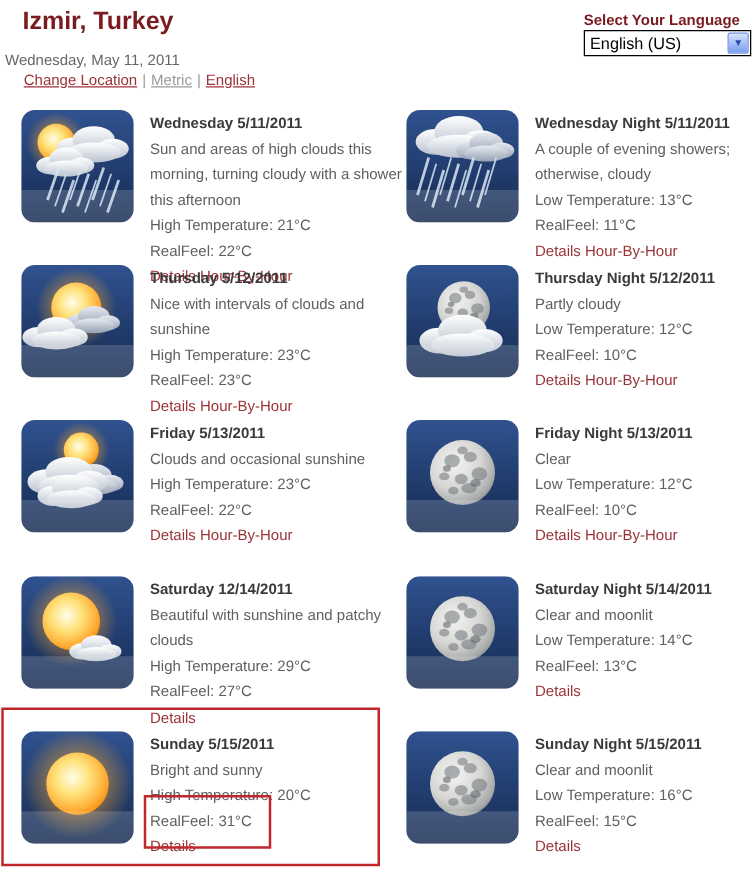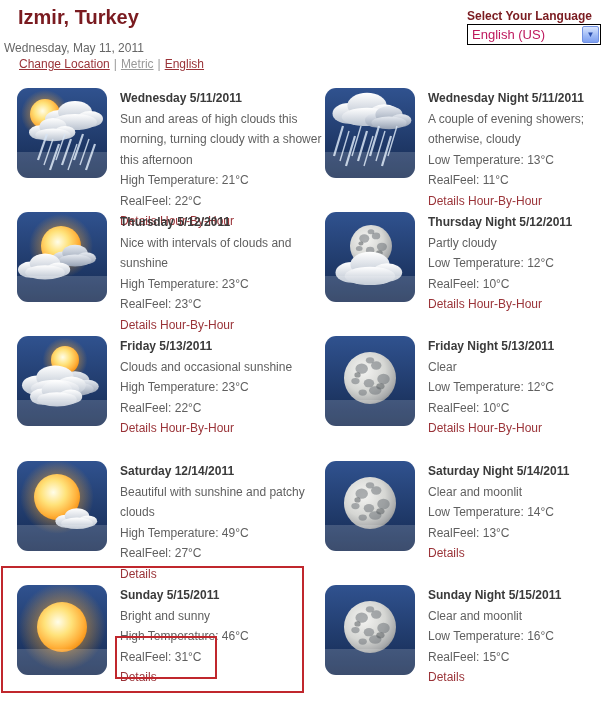--- a/index.html
+++ b/index.html
@@ -10,21 +10,21 @@
   .current-date{position:absolute;left:4px;top:41px;font-size:12px;color:#666;}
   .header-links{position:absolute;left:19px;top:57px;font-size:12px;}
   .lnk{cursor:pointer;text-decoration:none;}
   .u{text-decoration:underline;}
   .maroon{color:var(--linkred);}
   .gray{color:#999;}
   .sep{color:#999;margin:0 4px;}
   .lang-label{position:absolute;left:467px;top:9px;font-size:12px;font-weight:bold;color:var(--maroon);}
   .select{position:absolute;left:467px;top:24px;width:134px;height:21px;background:#fff;
         border:1px solid #000;box-sizing:border-box;cursor:pointer;}
-  .select-value{position:absolute;left:4px;top:2px;font-size:13px;color:#be185d;white-space:nowrap;}
+  .select-value{position:absolute;left:4px;top:2px;font-size:13px;color:#000000;white-space:nowrap;}
   .select-arrow{position:absolute;right:1px;top:1px;bottom:1px;width:17px;
         background:linear-gradient(#d8e4fd,#9cb8f5 60%,#7e9ff0);border:1px solid #7191e2;border-radius:2px;
         box-sizing:border-box;display:flex;align-items:center;justify-content:center;
         font-size:8px;color:#2b4fae;}
   .card{position:absolute;}
   .card .icon{position:absolute;left:0;top:0;width:90px;height:90px;}
   .card .info{position:absolute;left:103px;top:0;line-height:20.5px;font-size:12px;color:#5f5f5f;}
   .col0 .info{width:205px;}
   .col1 .info{width:180px;}
   .card-title{font-weight:bold;color:#3a3a3a;}
@@ -276,21 +276,21 @@
                 <ellipse cx="15" cy="3" rx="13" ry="8"></ellipse>
                 <ellipse cx="0" cy="6" rx="22" ry="8"></ellipse>
               </g>
               <rect x="0" y="64" width="90" height="26" fill="#ffffff" opacity="0.17"></rect>
             </g>
           </svg>
         </div>
       <div class="info">
         <div class="card-title">Saturday 12/14/2011</div>
         <div class="card-desc">Beautiful with sunshine and patchy clouds</div>
-        <div class="card-line"><span class="t-label">High Temperature</span>: <span class="t-val">49°C</span></div>
+        <div class="card-line"><span class="t-label">High Temperature</span>: <span class="t-val">29°C</span></div>
         <div class="card-line"><span class="t-label">RealFeel</span>: <span class="t-val">27°C</span></div>
         <a class="card-details">Details</a>
       </div>
     </div>
       <div class="card col1" style="left: 325px; top: 461px; width: 280px; height: 124px;">
       <div class="icon">
           <svg width="90" height="90" viewBox="0 0 90 90">
             <g clip-path="url(#clipR)">
               <rect x="0" y="0" width="90" height="90" fill="url(#bgG)"></rect>
               <circle cx="45" cy="42" r="26" fill="url(#moonG)"></circle>
@@ -323,21 +323,21 @@
               <rect x="0" y="0" width="90" height="90" fill="url(#bgG)"></rect>
               <circle cx="45" cy="42" r="43.75" fill="url(#glowG)"></circle>
               <circle cx="45" cy="42" r="25" fill="url(#sunG)"></circle>
               <rect x="0" y="64" width="90" height="26" fill="#ffffff" opacity="0.17"></rect>
             </g>
           </svg>
         </div>
       <div class="info">
         <div class="card-title">Sunday 5/15/2011</div>
         <div class="card-desc">Bright and sunny</div>
-        <div class="card-line"><span class="t-label">High Temperature</span>: <span class="t-val">46°C</span></div>
+        <div class="card-line"><span class="t-label">High Temperature</span>: <span class="t-val">20°C</span></div>
         <div class="card-line"><span class="t-label">RealFeel</span>: <span class="t-val">31°C</span></div>
         <a class="card-details">Details</a>
       </div>
     </div>
       <div class="card col1" style="left: 325px; top: 585px; width: 280px; height: 124px;">
       <div class="icon">
           <svg width="90" height="90" viewBox="0 0 90 90">
             <g clip-path="url(#clipR)">
               <rect x="0" y="0" width="90" height="90" fill="url(#bgG)"></rect>
               <circle cx="45" cy="42" r="26" fill="url(#moonG)"></circle>

